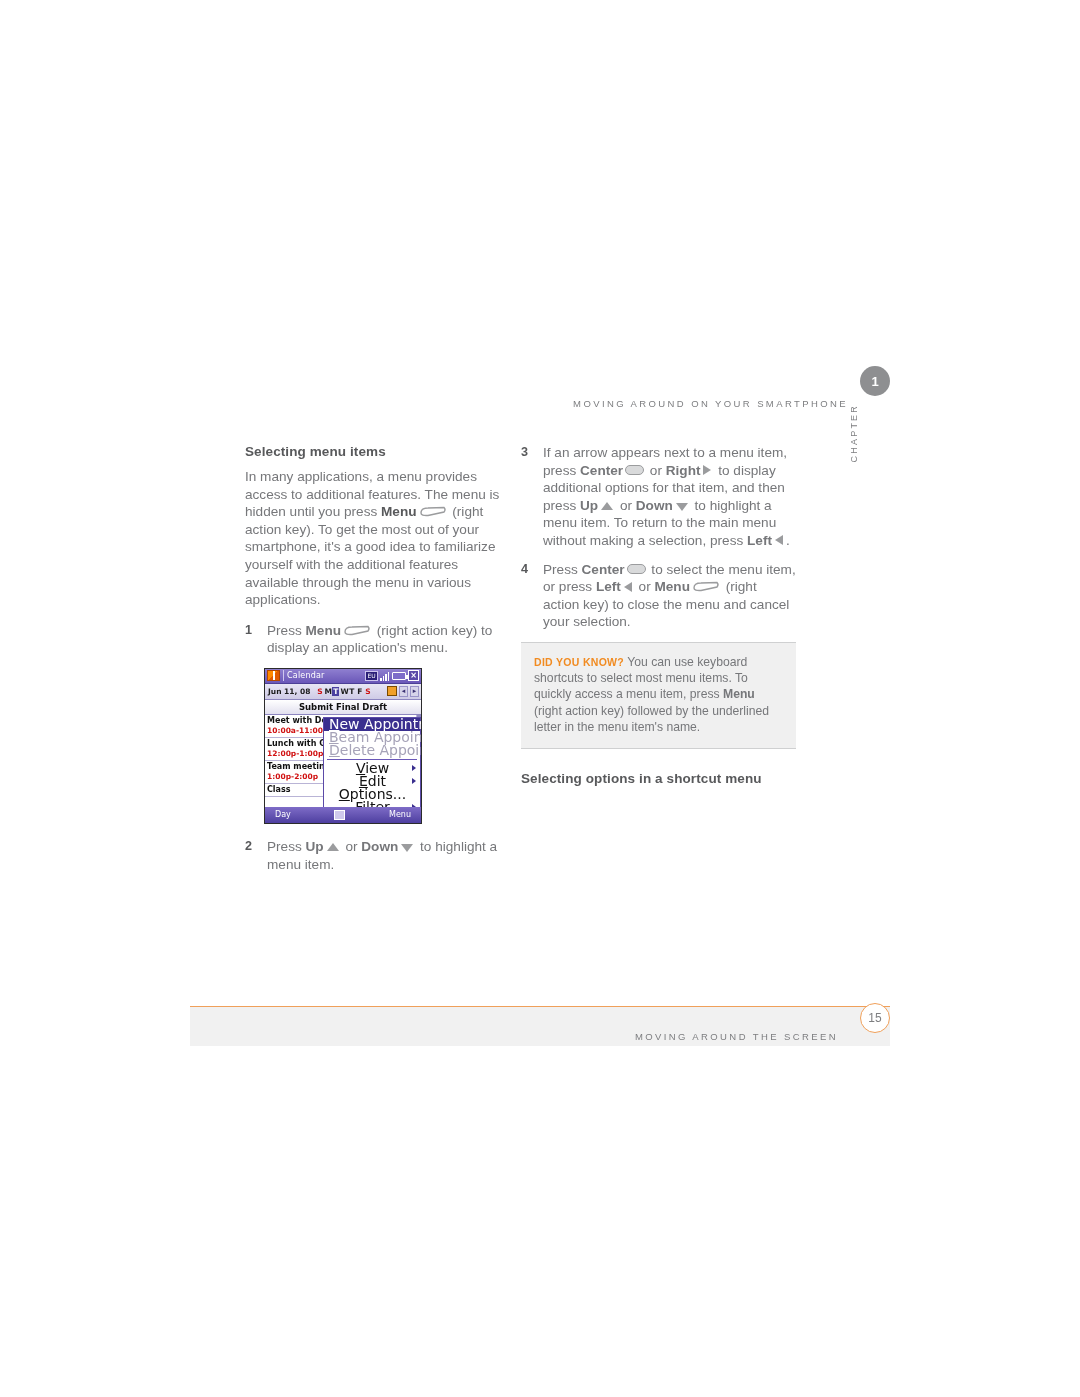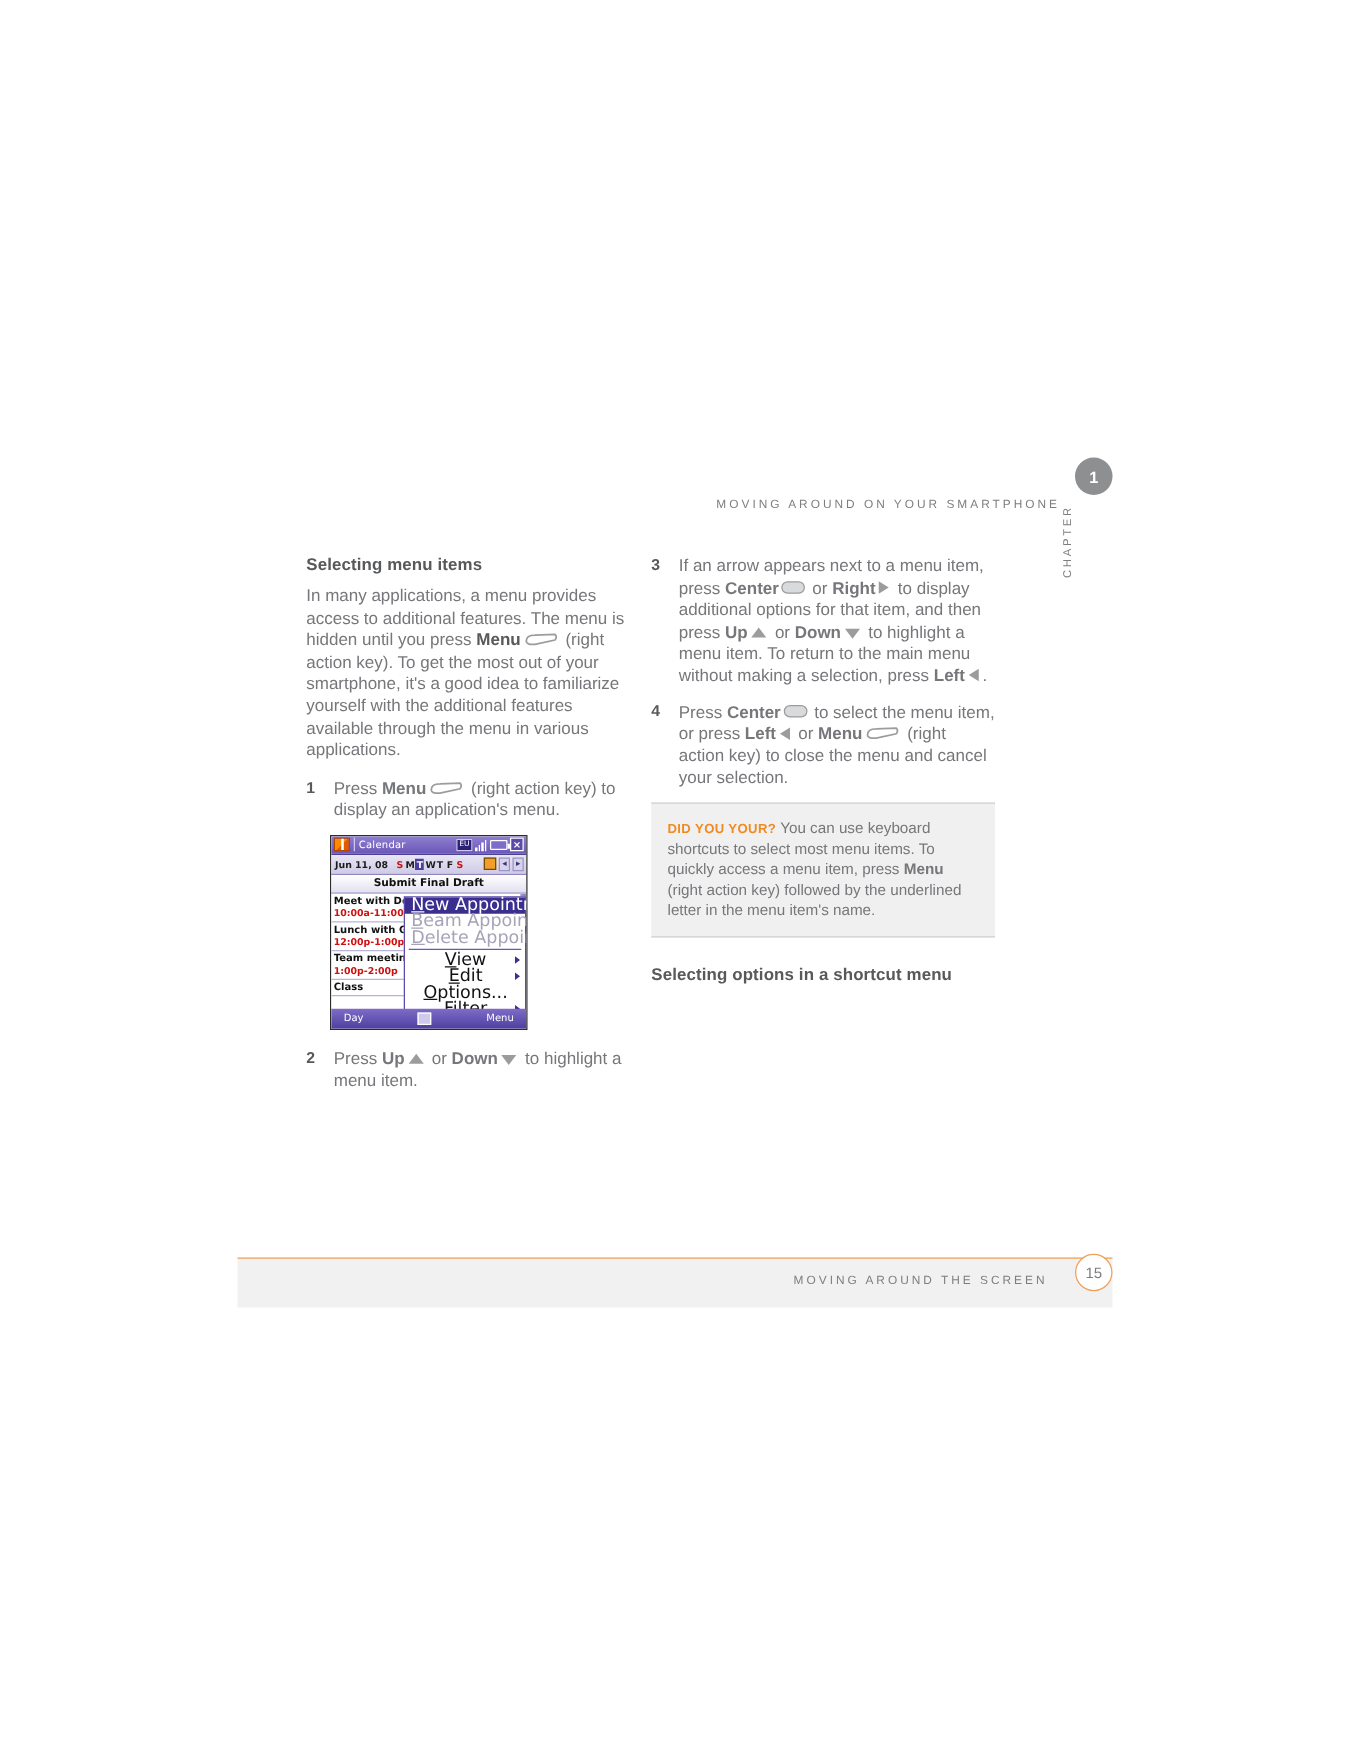--- a/index.html
+++ b/index.html
@@ -220,21 +220,21 @@
   .dv-soft-l{ padding-left:10px; }
   .dv-soft-c{ margin:0 auto; width:11px;height:10px;background:#cfc9ec;border:1px solid #ffffff;}
   .dv-soft-r{ padding-right:10px; }
 
   
   #page-footer{
     position:absolute; left:190px; top:1006px; width:700px; height:40px;
     background:#f1f1f1; border-top:1.5px solid #f0a05a;
   }
   .ft-text{
-    position:absolute; right:52px; top:12px;
+    position:absolute; right:52px; top:24px;
     font-size:9.5px; letter-spacing:2.4px; color:#7d7e80; white-space:nowrap;
   }
   .ft-circle{
     position:absolute; right:0px; top:-4px;
     width:30px; height:30px; border-radius:50%;
     border:1.5px solid #f0a05a; background:#ffffff;
     color:#7d7e80; font-size:12px;
     display:flex; align-items:center; justify-content:center;
   }
 </style>
@@ -358,21 +358,21 @@
       <span class="num">3</span><span>If an arrow appears next to a menu item, press </span><b>Center</b><span class="key-5way"></span><span> or </span><b>Right</b><span class="tri tri-r"></span><span> to display additional options for that item, and then press </span><b>Up</b><span class="tri tri-u"></span><span> or </span><b>Down</b><span class="tri tri-d"></span><span> to highlight a menu item. To return to the main menu without making a selection, press </span><b>Left</b><span class="tri tri-l"></span><span>.</span>
     </li>
     <li>
       <span class="num">4</span><span>Press </span><b>Center</b><span class="key-5way"></span><span> to select the menu item, or press </span><b>Left</b><span class="tri tri-l"></span><span> or </span><b>Menu</b><span class="key-action"><svg width="28" height="11" viewBox="0 0 28 11">
             <path d="M2 7 Q2 2 9 2 L25 1.5 Q27 3.5 25 6 L9 9.5 Q2 10 2 7 Z" fill="none" stroke="#9b9c9e" stroke-width="1.4"></path>
           </svg></span><span> (right action key) to close the menu and cancel your selection.</span>
     </li>
   </ol>
 
   <div id="didyouknow">
-    <p><span class="dyk-label">DID YOU YOUR?</span><span> You can use keyboard shortcuts to select most menu items. To quickly access a menu item, press </span><b>Menu</b><span> (right action key) followed by the underlined letter in the menu item's name.</span></p>
+    <p><span class="dyk-label">DID YOU KNOW?</span><span> You can use keyboard shortcuts to select most menu items. To quickly access a menu item, press </span><b>Menu</b><span> (right action key) followed by the underlined letter in the menu item's name.</span></p>
   </div>
 
   <h2 class="sec-head" style="margin-top:22px;">Selecting options in a shortcut menu</h2>
 
 </div>
 
 <div id="page-footer">
   <span class="ft-text">MOVING AROUND THE SCREEN</span>
   <span class="ft-circle">15</span>
 </div>

